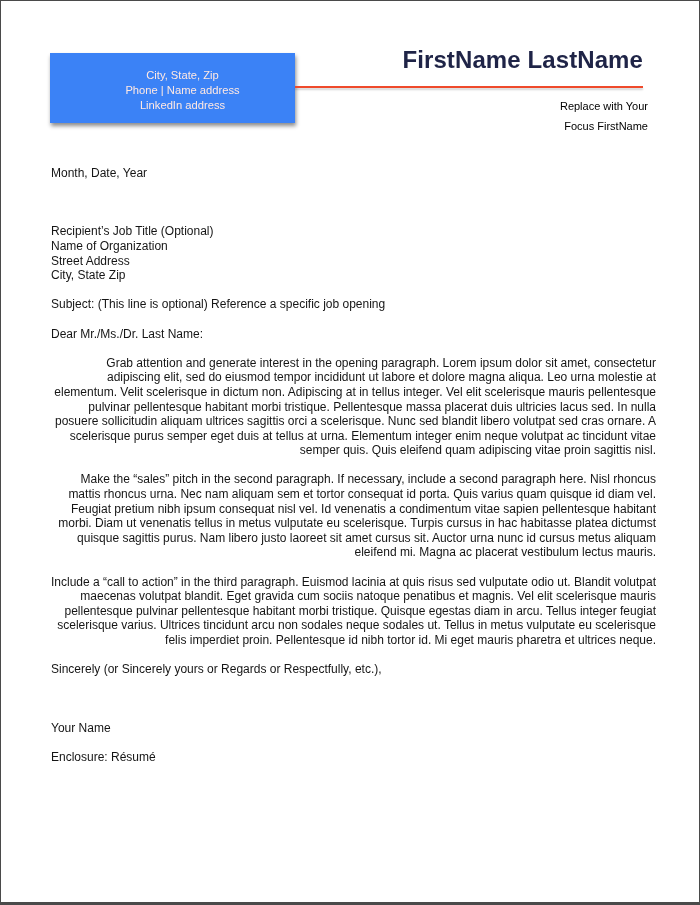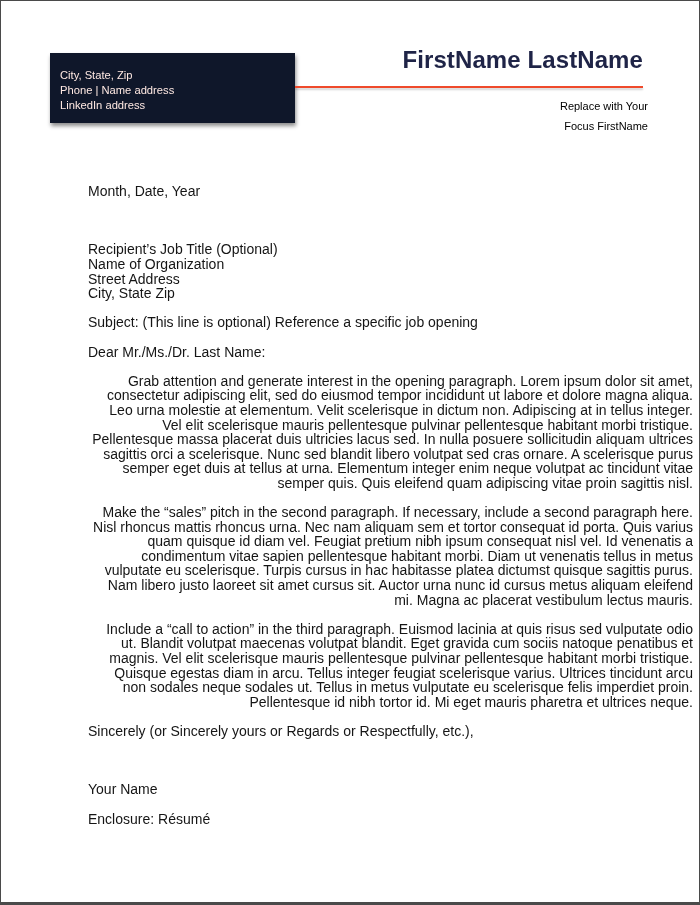--- a/index.html
+++ b/index.html
@@ -31,27 +31,28 @@
       left: 0; right: 0; bottom: 0;
       height: 2px;
       background: #4a4a4a;
     }
     .contact-box {
       position: absolute;
       left: 49px;
       top: 52px;
       width: 245px;
       height: 70px;
-      background: #0f172a;
+      background: #3b82f6;
       box-shadow: 1px 3px 4px rgba(0,0,0,0.45);
       box-sizing: border-box;
-      padding: 15px 0 0 10px;
+      padding: 15px 0 0 20px;
       color: #ffe9e3;
       font-size: 11.2px;
       line-height: 15px;
+      text-align: center;
     }
     .contact-box div {
       white-space: nowrap;
     }
     .rule {
       position: absolute;
       left: 294px;
       top: 85px;
       width: 348px;
       height: 2px;
@@ -74,26 +75,25 @@
       top: 95px;
       text-align: right;
       font-size: 11px;
       line-height: 20px;
       color: #000000;
       white-space: nowrap;
     }
     .body-text {
       position: absolute;
       left: 50px;
-      top: 183px;
+      top: 165px;
       width: 605px;
-      font-size: 14px;
+      font-size: 12px;
       line-height: 14.6px;
       color: #151515;
-      margin-left: 37px;
     }
     .body-text p {
       margin: 0;
     }
     .gap-s { height: 14.6px; }
     .gap-l { height: 43.8px; }
     .para {
       text-align: right;
     }
   </style>

